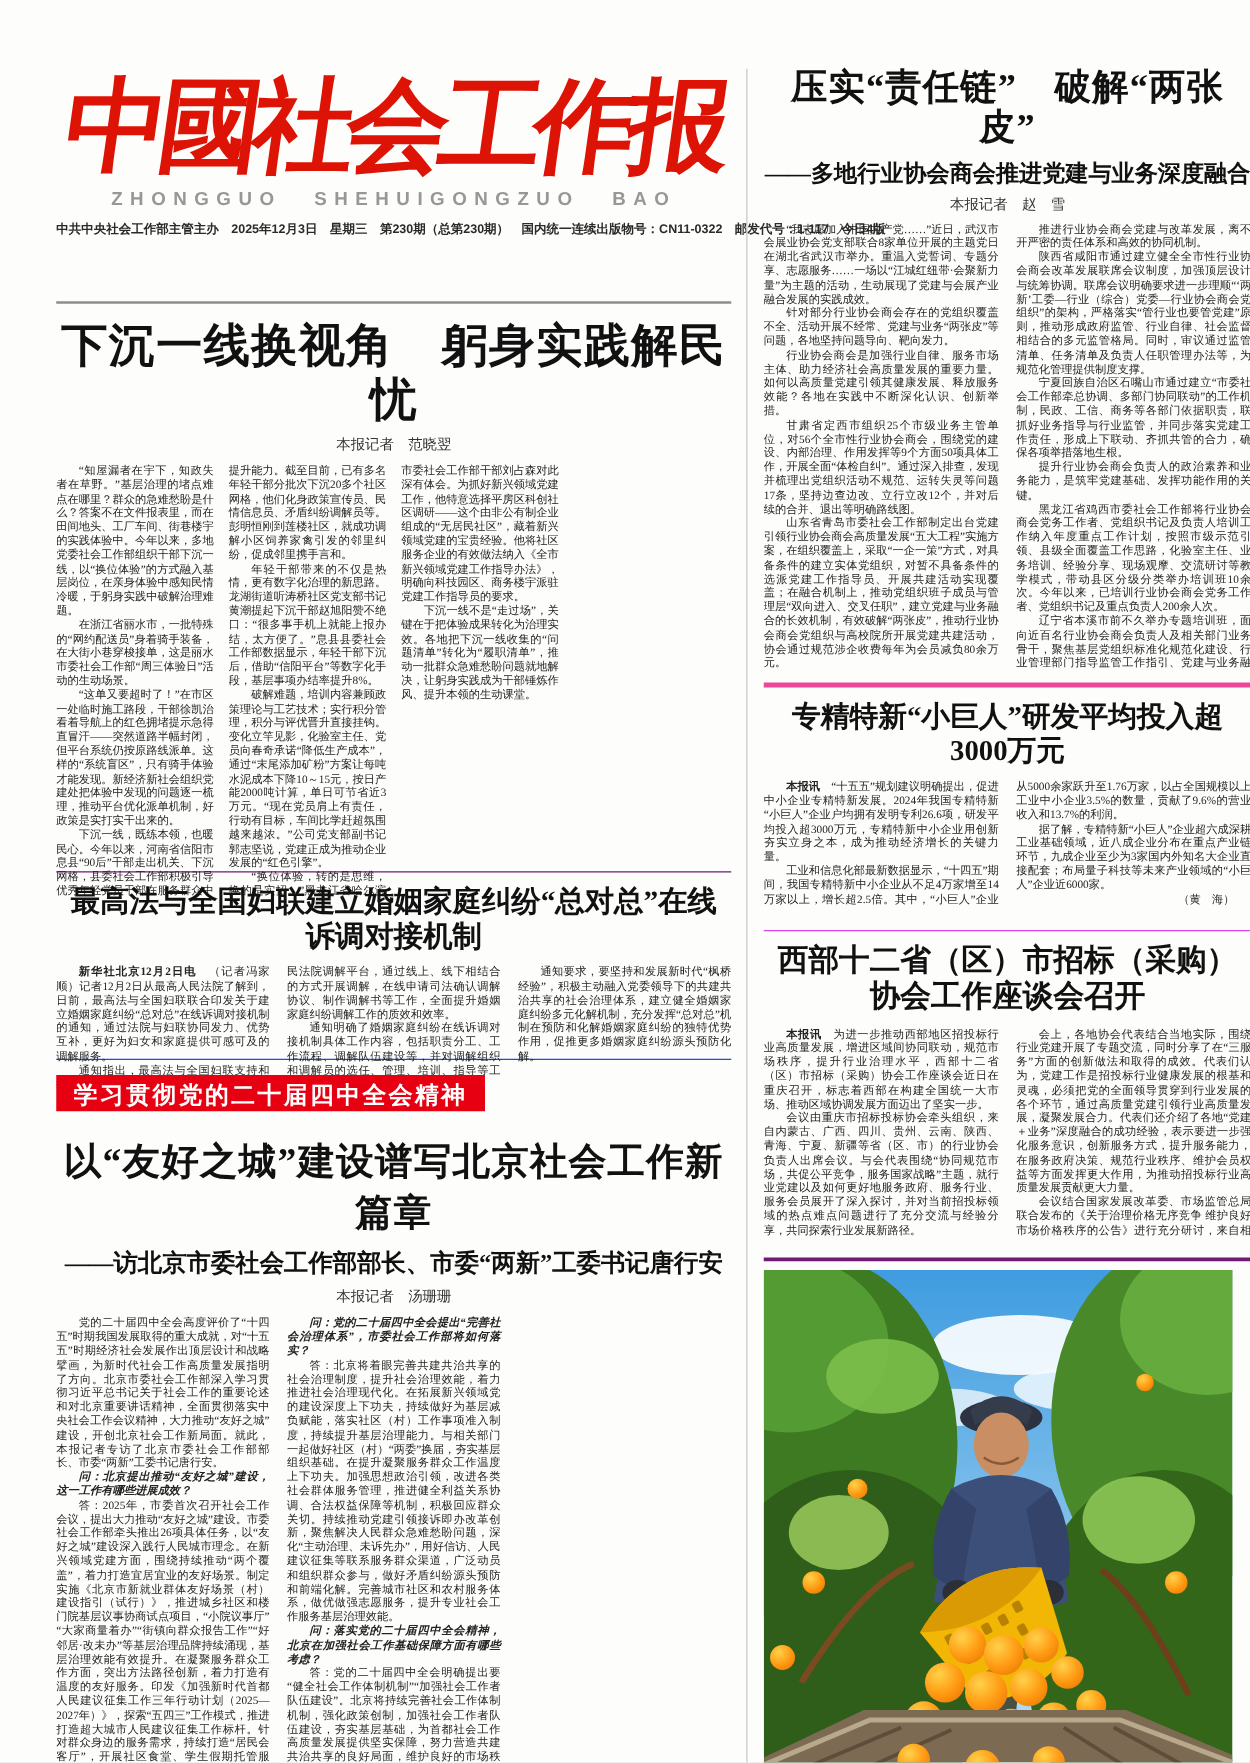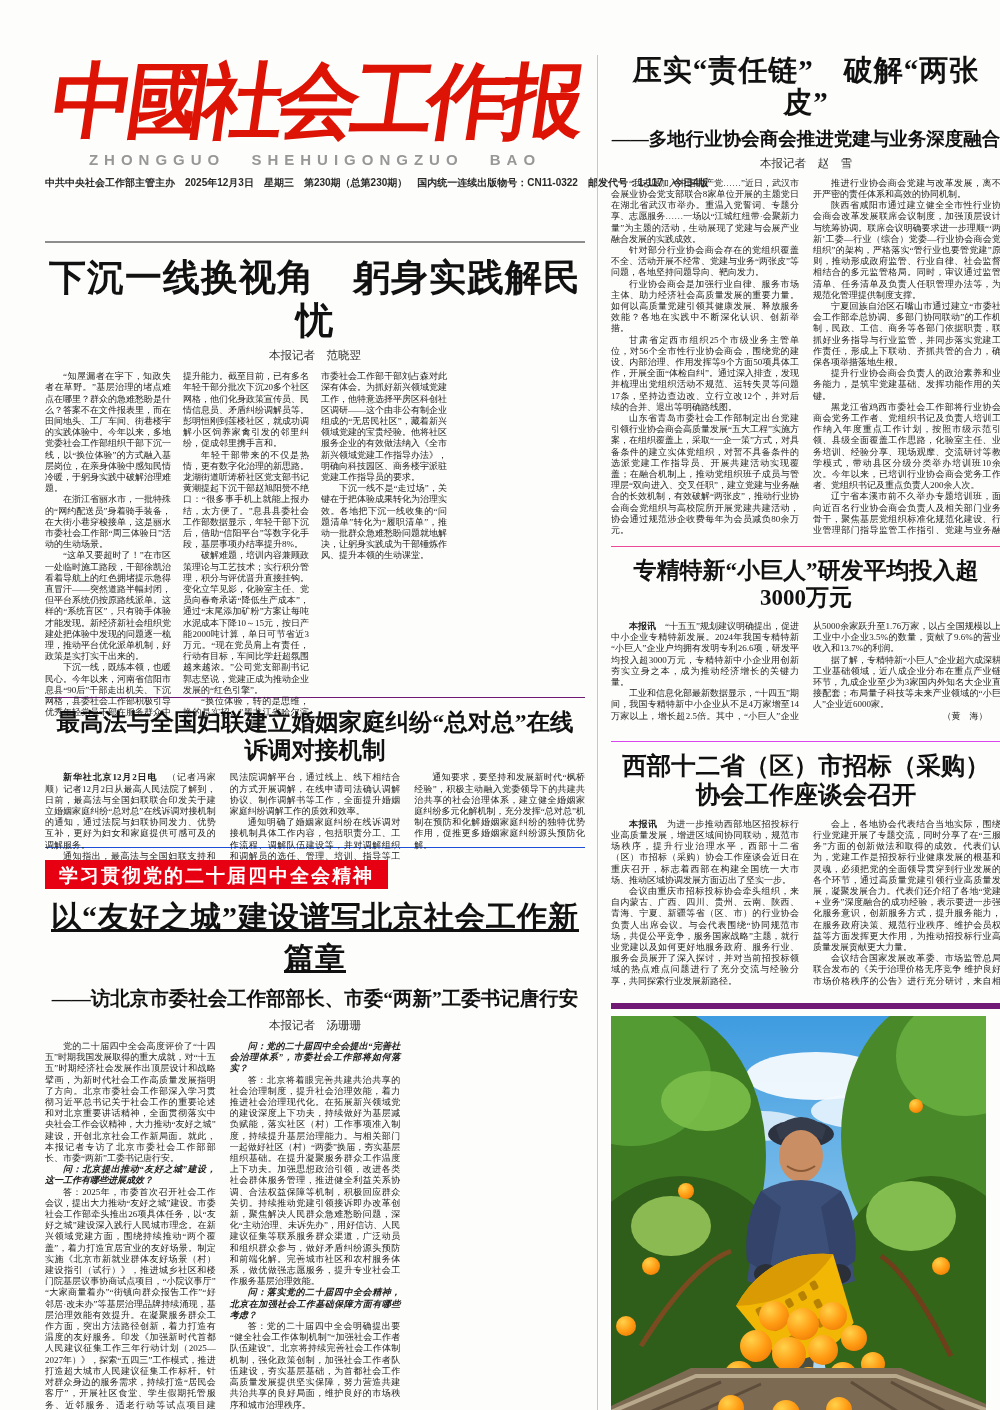--- a/index.html
+++ b/index.html
@@ -52,36 +52,36 @@
   .court{padding-top:10px;height:150px;box-sizing:border-box;border-bottom:1px solid #1d4ed8;}
   .court .headline{font-size:23.5px;line-height:1.2;}
   .court .body{height:102px;margin-top:8px;}
 
   .beijing{padding-top:12px;}
   .banner{
     display:inline-block;background:#e60012;color:#ffffff;font-weight:bold;
     font-size:19px;padding:3px 14px 0;letter-spacing:2px;
     font-family:"Liberation Sans","DejaVu Sans",sans-serif;
   }
-  .beijing .headline{font-size:30px;margin-top:8px;letter-spacing:1px;text-decoration:underline;}
+  .beijing .headline{font-size:30px;margin-top:20px;letter-spacing:1px;}
   .beijing .subhead{font-size:19.5px;margin-top:6px;}
   .beijing .body{height:400px;margin-top:6px;}
 
   
   .dutychain .headline{font-size:29px;letter-spacing:1px;line-height:1.1;}
   .dutychain .subhead{font-size:18.5px;margin-top:7px;}
   .dutychain .byline{margin:5px 0 7px;}
   .dutychain .body{height:362px;}
-  .dutychain{border-bottom:1px solid #ec4899;padding-bottom:6px;}
+  .dutychain{border-bottom:4px solid #ec4899;padding-bottom:6px;}
 
   .giants{padding-top:10px;border-bottom:1px solid #d946ef;padding-bottom:8px;}
   .giants .headline{font-size:23px;line-height:1.2;}
   .giants .body{height:112px;margin-top:9px;}
 
-  .western{padding-top:9px;border-bottom:6px solid #701a75;padding-bottom:8px;}
+  .western{padding-top:9px;border-bottom:3px solid #701a75;padding-bottom:8px;}
   .western .headline{font-size:24.5px;line-height:1.2;}
   .western .body{height:176px;margin-top:9px;}
 
   .photo-block{padding-top:7px;}
   .photo-frame{width:375px;height:404px;overflow:hidden;}
   .photo-frame svg{display:block;}
 </style>
 </head>
 <body>
 

